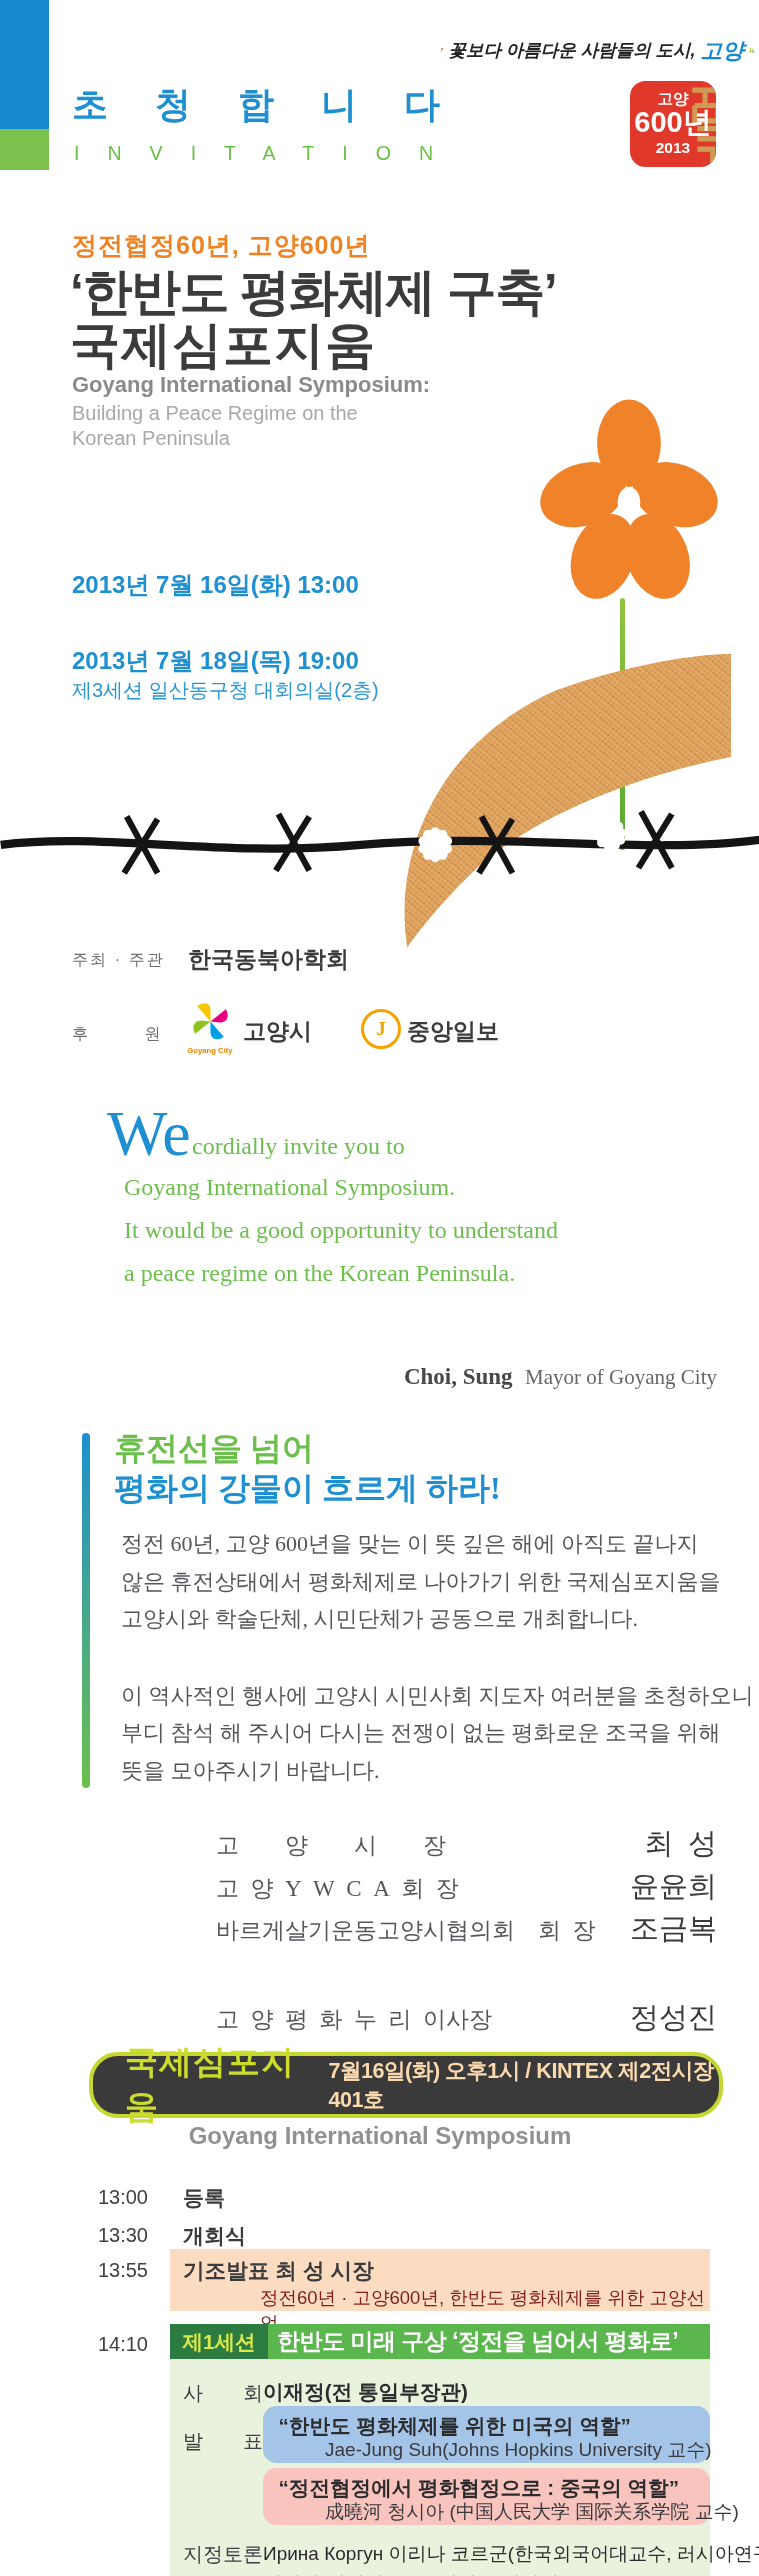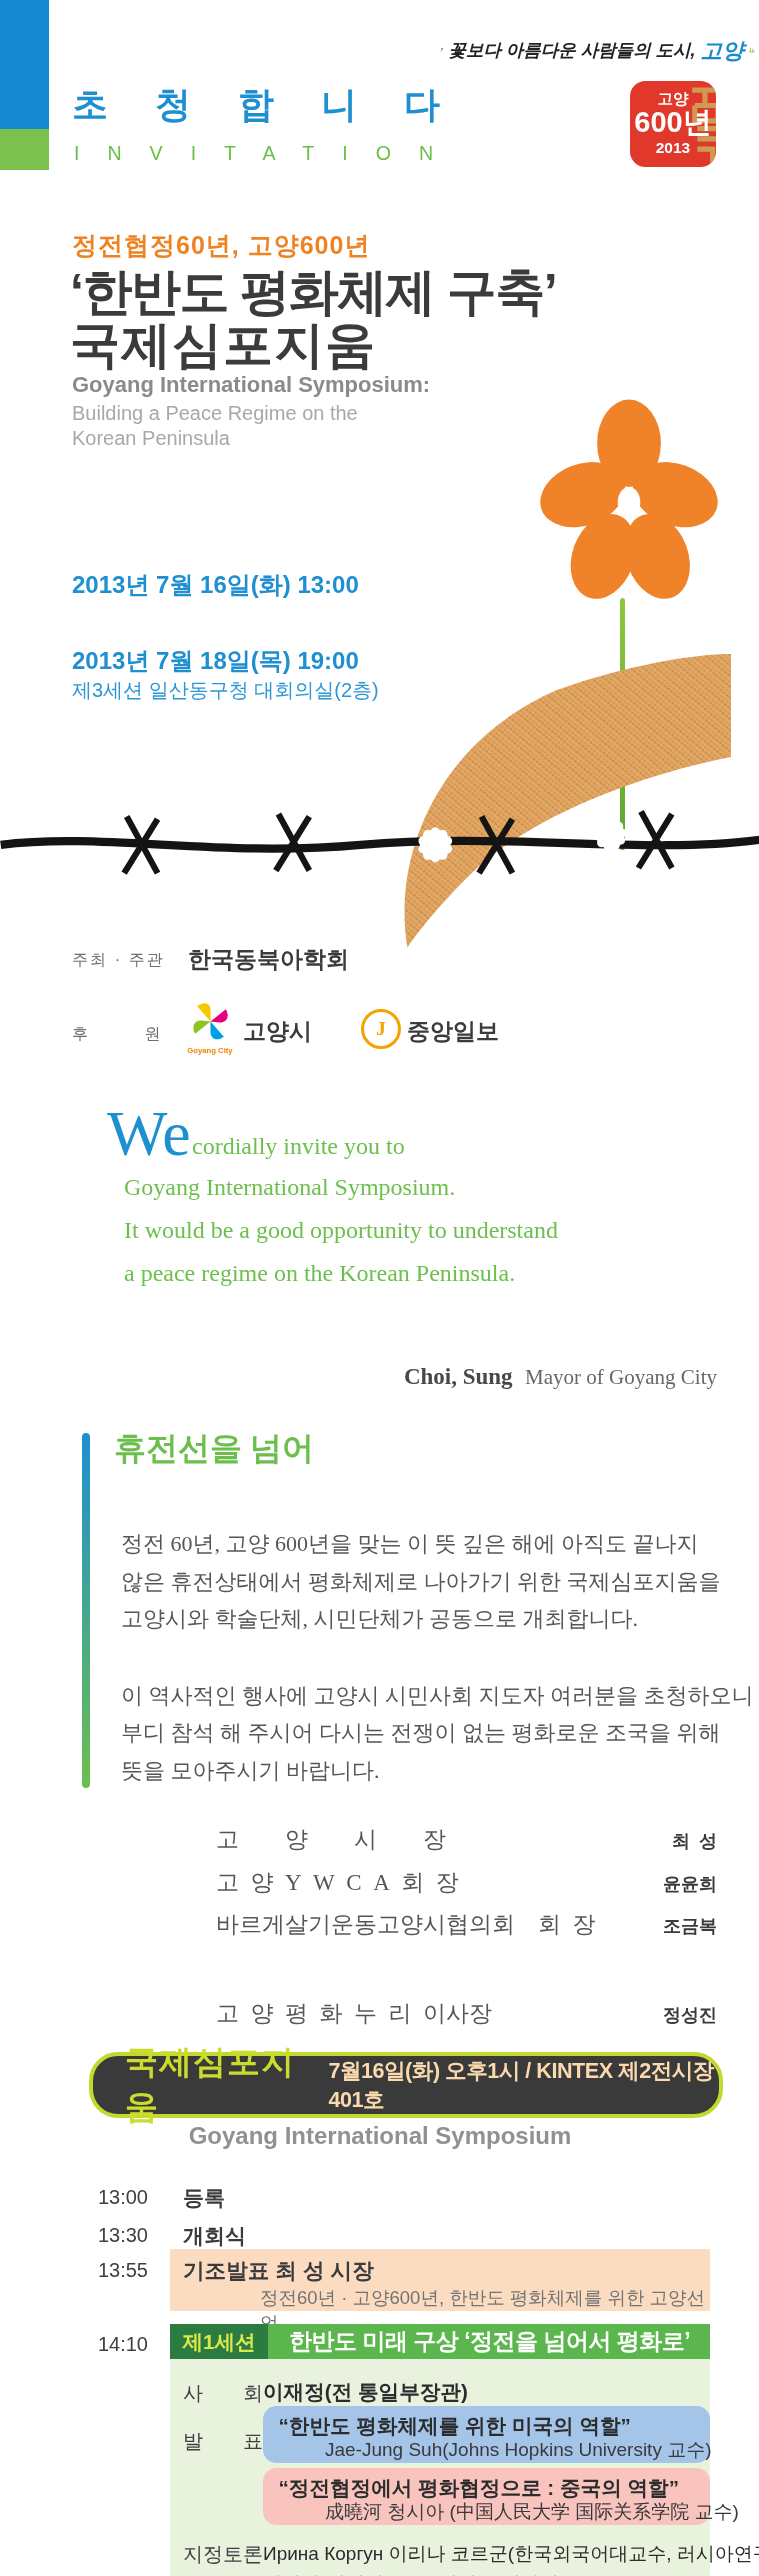--- a/index.html
+++ b/index.html
@@ -44,37 +44,37 @@
   .signer span{font-size:21px;color:#66666a;}
 
   
   .vbar{left:82px;top:1433px;width:7.7px;height:355px;border-radius:4.1px;background:linear-gradient(#1e8fd0,#6cbf4c);}
   .msg-h{font-size:32px;font-weight:bold;font-family:"Liberation Serif",serif;}
   .msg-p{font-size:22px;color:#55565a;font-family:"Liberation Serif",serif;white-space:nowrap;}
 
   
   .sig-row{left:216px;width:501px;display:flex;justify-content:space-between;align-items:baseline;}
   .sig-t{font-size:23px;color:#55565a;font-family:"Liberation Serif",serif;white-space:pre;}
-  .sig-n{font-size:18px;font-weight:bold;color:#3b3b3d;font-family:"Liberation Serif",serif;white-space:pre;}
+  .sig-n{font-size:29px;font-weight:normal;color:#3b3b3d;font-family:"Liberation Serif",serif;white-space:pre;}
 
   
   .banner{left:89px;width:626px;height:58px;background:#3a3a3a;border:4.1px solid #c3d930;border-radius:29px;
           display:flex;align-items:center;}
   .banner .bt{font-size:33px;font-weight:bold;color:#cbdc2d;margin-left:32px;letter-spacing:1px;}
   .banner .bi{font-size:21.6px;font-weight:bold;color:#fbd9ae;margin-left:25px;letter-spacing:-0.5px;}
   .sym-sub{left:0;top:2122px;width:760px;text-align:center;font-size:24px;font-weight:bold;color:#919194;}
 
   
   .time{width:72px;left:76px;text-align:right;font-size:20px;color:#3f4043;}
   .sch-label{font-size:21px;font-weight:bold;color:#3b3b3d;white-space:pre;}
   .sess-head{left:170px;width:540px;height:35px;display:flex;}
   .sess-no{width:98px;background:#2c7b40;color:#d9e84c;font-size:20.6px;font-weight:bold;
            display:flex;align-items:center;justify-content:center;}
   .sess-title{flex:1;background:#5bb74d;color:#fff;font-size:23px;font-weight:bold;
-              display:flex;align-items:center;padding-left:21px;letter-spacing:-0.5px;}
+              display:flex;align-items:center;padding-left:9px;letter-spacing:-0.5px;}
   .panel{left:170px;width:540px;background:#e9f2dd;}
   .p-label{left:183px;font-size:20px;color:#3f4043;white-space:pre;}
   .p-text{left:263px;font-size:20.6px;color:#2c2c2e;white-space:nowrap;}
   .p-box{left:263px;width:447px;border-radius:13.4px;}
   .p-box .l1{position:absolute;left:15.5px;top:6.2px;font-size:20.6px;font-weight:bold;color:#2c2c2e;white-space:nowrap;}
   .p-box .l2{position:absolute;left:62px;top:31px;font-size:19px;color:#3a3a3e;white-space:nowrap;}
   .d-line{left:263px;font-size:19px;color:#2c2c2e;white-space:nowrap;}
 </style>
 </head>
 <body>
@@ -194,20 +194,21 @@
   <div class="abs inv-line" style="left:124px;top:1174px;">Goyang International Symposium.</div>
   <div class="abs inv-line" style="left:124px;top:1217px;">It would be a good opportunity to understand</div>
   <div class="abs inv-line" style="left:124px;top:1260px;">a peace regime on the Korean Peninsula.</div>
   <div class="abs signer">
     <b>Choi, Sung</b>
     <span>&nbsp;&nbsp;</span><span>Mayor of Goyang City</span>
   </div>
 
   <div class="abs vbar"></div>
   <div class="abs msg-h" style="left:114px;top:1427px;color:#6cbf4c;">휴전선을 넘어</div>
+  <div class="abs msg-h" style="left:114px;top:1467px;color:#1e8fd0;">평화의 강물이 흐르게 하라!</div>
   <div class="abs msg-p" style="left:121px;top:1529px;">정전 60년, 고양 600년을 맞는 이 뜻 깊은 해에 아직도 끝나지</div>
   <div class="abs msg-p" style="left:121px;top:1567px;">않은 휴전상태에서 평화체제로 나아가기 위한 국제심포지움을</div>
   <div class="abs msg-p" style="left:121px;top:1604px;">고양시와 학술단체, 시민단체가 공동으로 개최합니다.</div>
   <div class="abs msg-p" style="left:121px;top:1681px;">이 역사적인 행사에 고양시 시민사회 지도자 여러분을 초청하오니</div>
   <div class="abs msg-p" style="left:121px;top:1718px;">부디 참석 해 주시어 다시는 전쟁이 없는 평화로운 조국을 위해</div>
   <div class="abs msg-p" style="left:121px;top:1756px;">뜻을 모아주시기 바랍니다.</div>
 
   <div class="abs sig-row" style="top:1824px;">
     <span class="sig-t">고  양  시  장</span>
     <span class="sig-n">최 성</span>
@@ -232,21 +233,21 @@
   <div class="abs sym-sub">Goyang International Symposium</div>
 
   <div class="abs time" style="top:2186px;">13:00</div>
   <div class="abs sch-label" style="left:183px;top:2184px;">등록</div>
   <div class="abs time" style="top:2224px;">13:30</div>
   <div class="abs sch-label" style="left:183px;top:2222px;">개회식</div>
 
   <div class="abs time" style="top:2259px;">13:55</div>
   <div class="abs" style="left:170px;top:2249px;width:540px;height:62px;background:#fcdcc1;">
     <div style="position:absolute;left:13px;top:7.2px;font-size:21.6px;font-weight:bold;">기조발표  최 성 시장</div>
-    <div style="position:absolute;left:90px;top:36px;font-size:18.5px;color:#737373;">정전60년 · 고양600년, 한반도 평화체제를 위한 고양선언</div>
+    <div style="position:absolute;left:90px;top:36px;font-size:18.5px;color:#7f1d1d;">정전60년 · 고양600년, 한반도 평화체제를 위한 고양선언</div>
   </div>
 
   <div class="abs time" style="top:2333px;">14:10</div>
   <div class="abs sess-head" style="top:2324px;">
     <div class="sess-no">제1세션</div>
     <div class="sess-title">한반도 미래 구상 ‘정전을 넘어서 평화로’</div>
   </div>
   <div class="abs panel" style="top:2359px;height:278px;"></div>
   <div class="abs p-label" style="top:2380px;">사  회</div>
   <div class="abs p-text" style="top:2378px;font-weight:bold;">이재정(전 통일부장관)</div>

